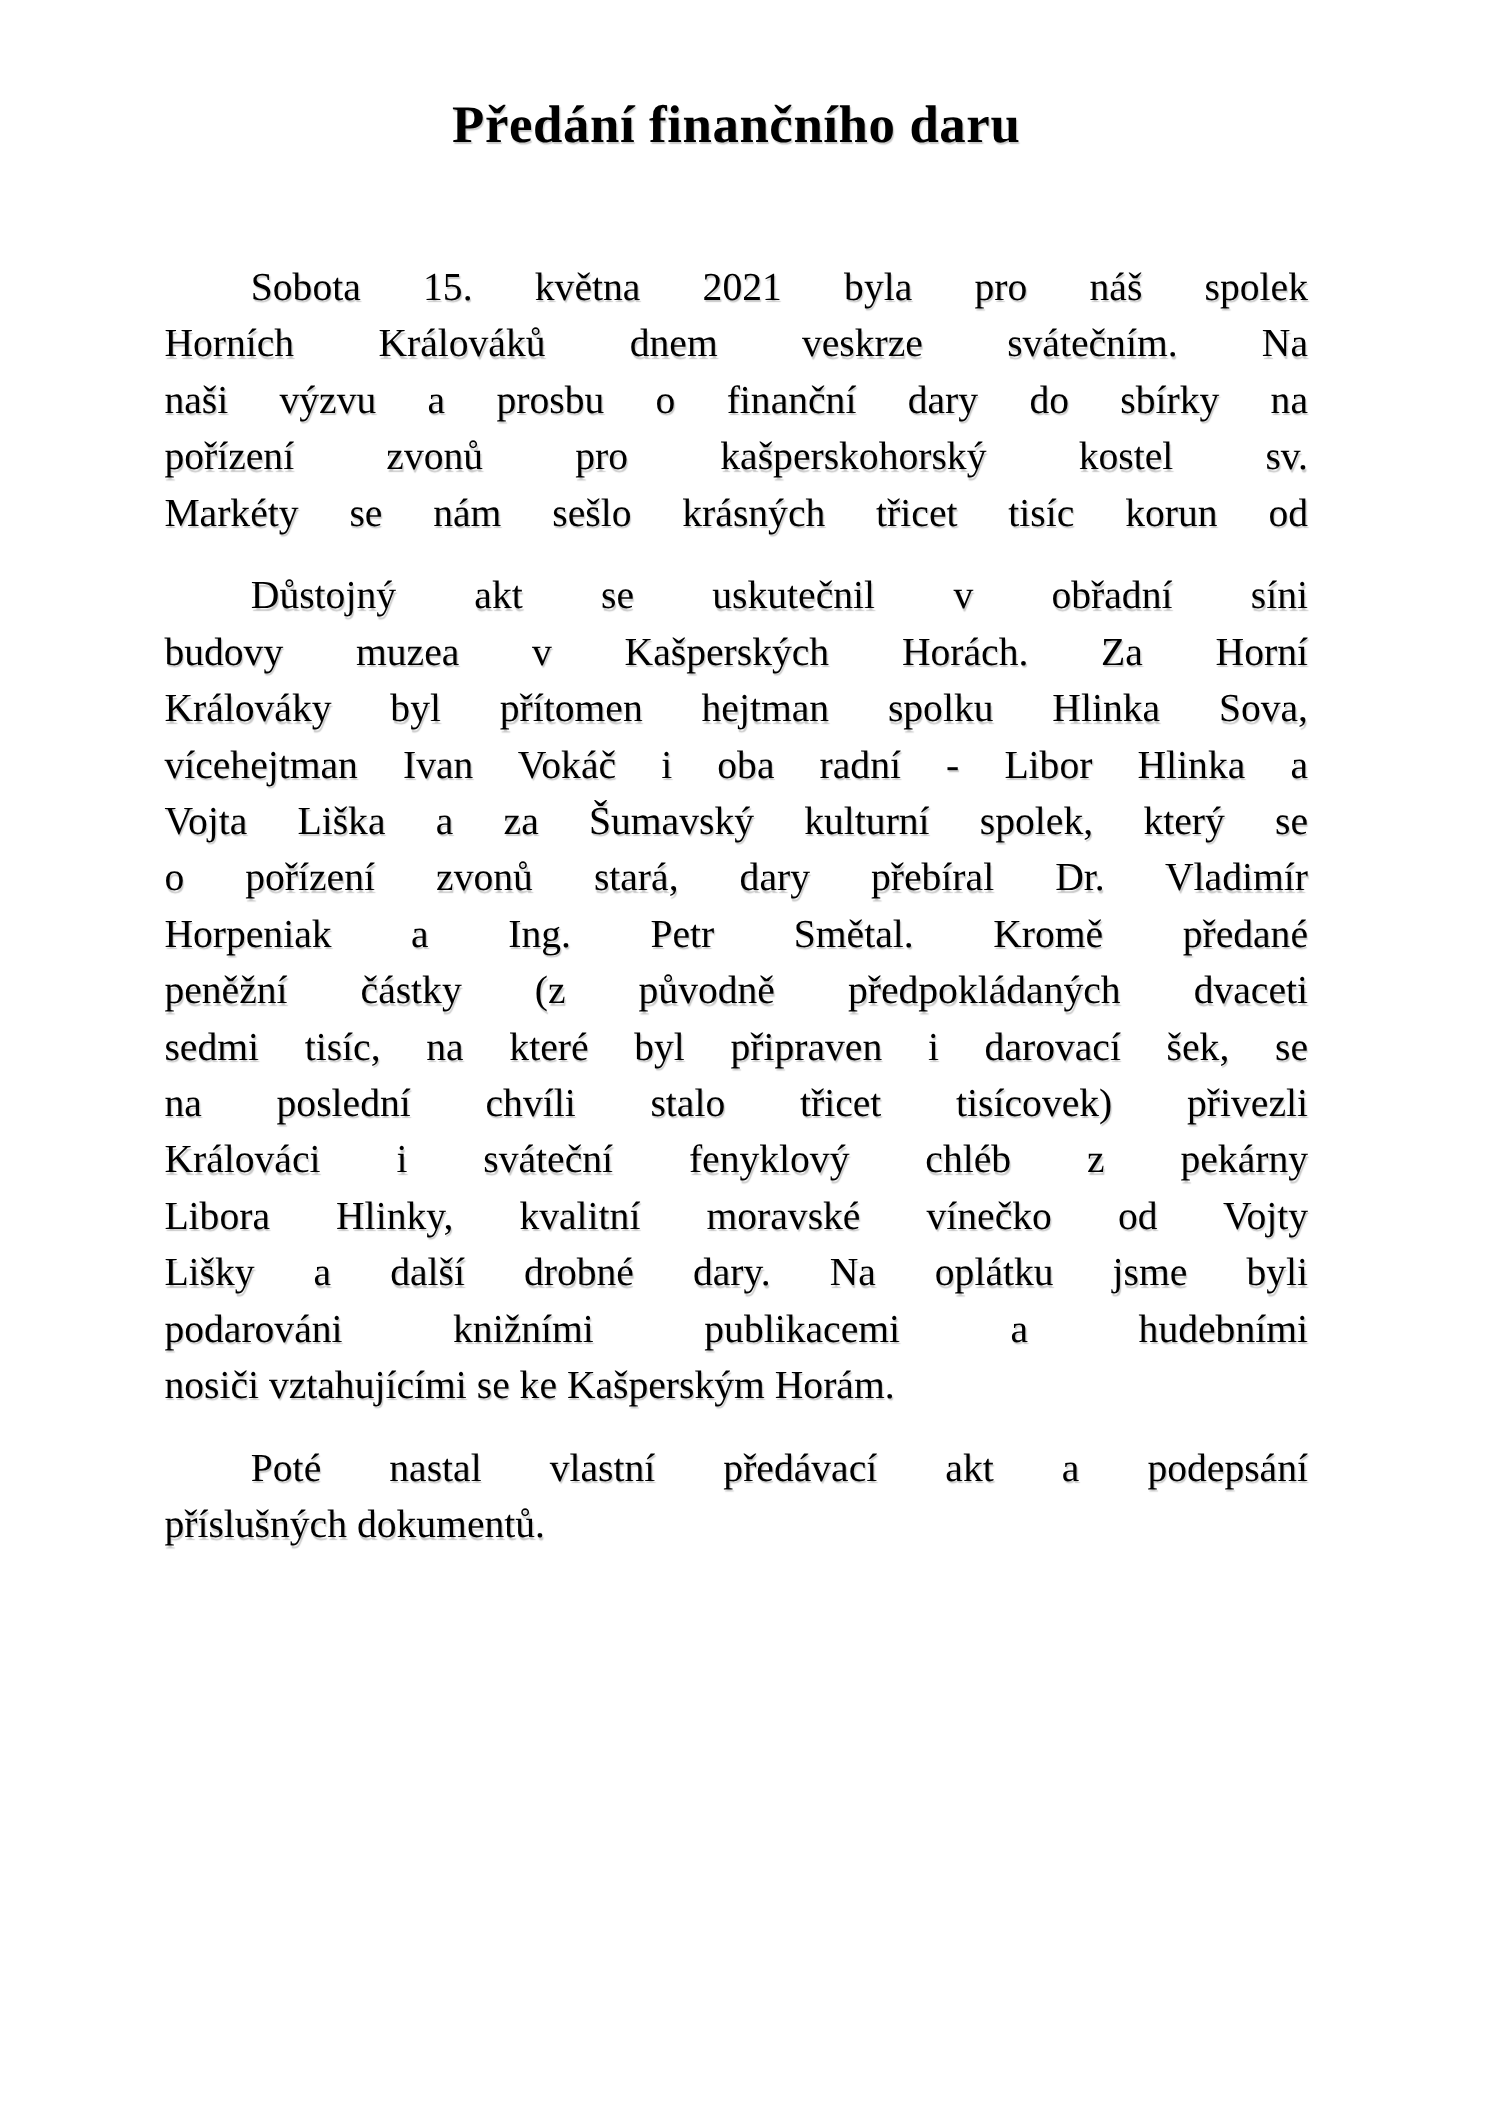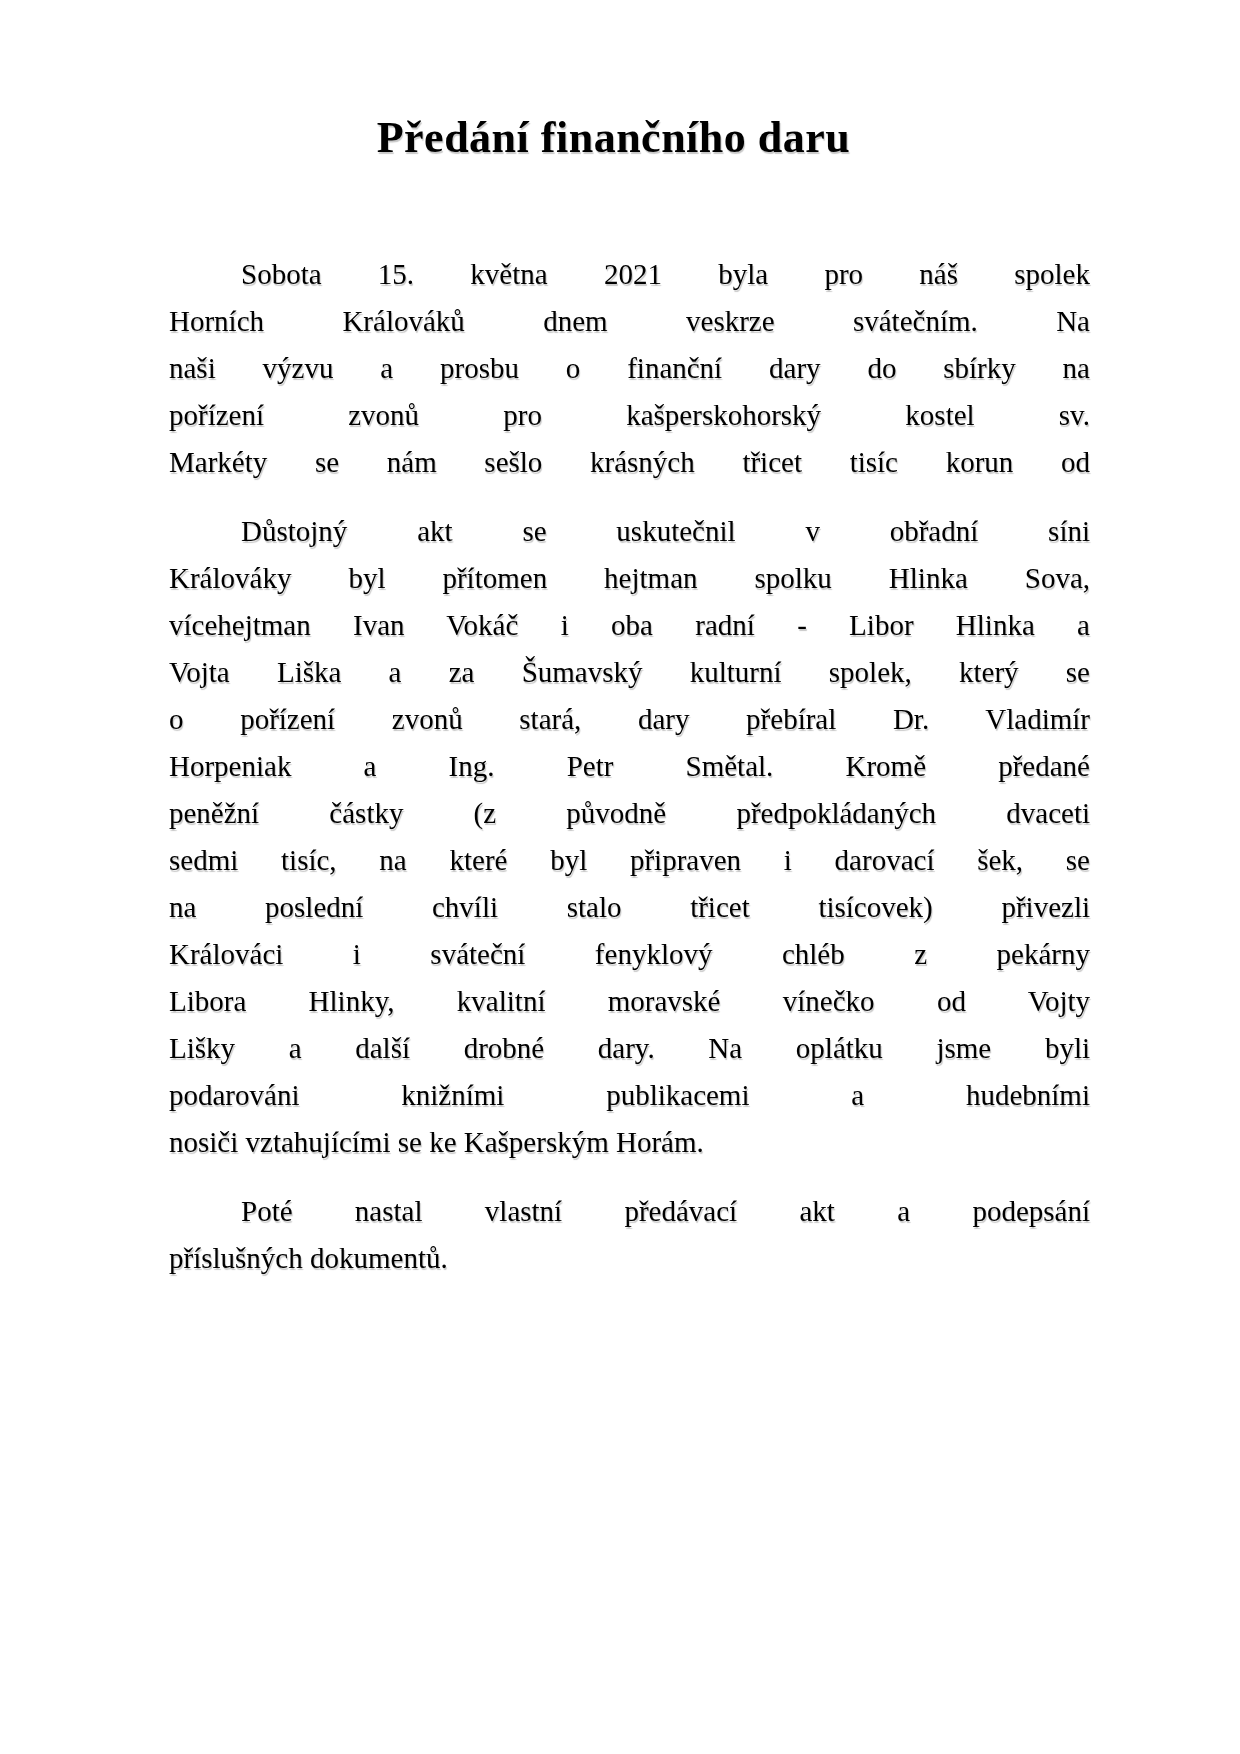--- a/index.html
+++ b/index.html
@@ -16,32 +16,31 @@
     font-family: "Liberation Serif", "DejaVu Serif", serif;
     color: #000000;
     box-sizing: border-box;
   }
   .content {
     padding-left: 137px;
     padding-right: 150px;
   }
   .doc-title {
     margin: 0;
-    padding-top: 112px;
+    padding-top: 78px;
     font-size: 44px;
     line-height: 1.2;
     font-weight: bold;
     text-align: center;
     letter-spacing: 0.5px;
     text-shadow: 1px 2px 1px rgba(0,0,0,0.22);
   }
   .doc-body {
     margin-top: 86px;
-    font-size: 29px;
-    margin-left: 32px;
+    font-size: 33px;
   }
   .paragraph {
     margin: 0 0 22px 0;
   }
   .line {
     line-height: 47px;
     text-align: justify;
     text-align-last: justify;
     white-space: normal;
     text-shadow: 1px 2px 1px rgba(0,0,0,0.22);
@@ -62,20 +61,21 @@
     <div class="doc-body">
         <div class="paragraph">
           <div class="line first">Sobota 15. května 2021 byla pro náš spolek</div>
           <div class="line">Horních Králováků dnem veskrze svátečním. Na</div>
           <div class="line">naši výzvu a prosbu o finanční dary do sbírky na</div>
           <div class="line">pořízení zvonů pro kašperskohorský kostel sv.</div>
           <div class="line">Markéty se nám sešlo krásných třicet tisíc korun od</div>
         </div>
         <div class="paragraph">
           <div class="line first">Důstojný akt se uskutečnil v obřadní síni</div>
+          <div class="line">budovy muzea v Kašperských Horách. Za Horní</div>
           <div class="line">Králováky byl přítomen hejtman spolku Hlinka Sova,</div>
           <div class="line">vícehejtman Ivan Vokáč i oba radní - Libor Hlinka a</div>
           <div class="line">Vojta Liška a za Šumavský kulturní spolek, který se</div>
           <div class="line">o pořízení zvonů stará, dary přebíral Dr. Vladimír</div>
           <div class="line">Horpeniak a Ing. Petr Smětal. Kromě předané</div>
           <div class="line">peněžní částky (z původně předpokládaných dvaceti</div>
           <div class="line">sedmi tisíc, na které byl připraven i darovací šek, se</div>
           <div class="line">na poslední chvíli stalo třicet tisícovek) přivezli</div>
           <div class="line">Králováci i sváteční fenyklový chléb z pekárny</div>
           <div class="line">Libora Hlinky, kvalitní moravské vínečko od Vojty</div>

